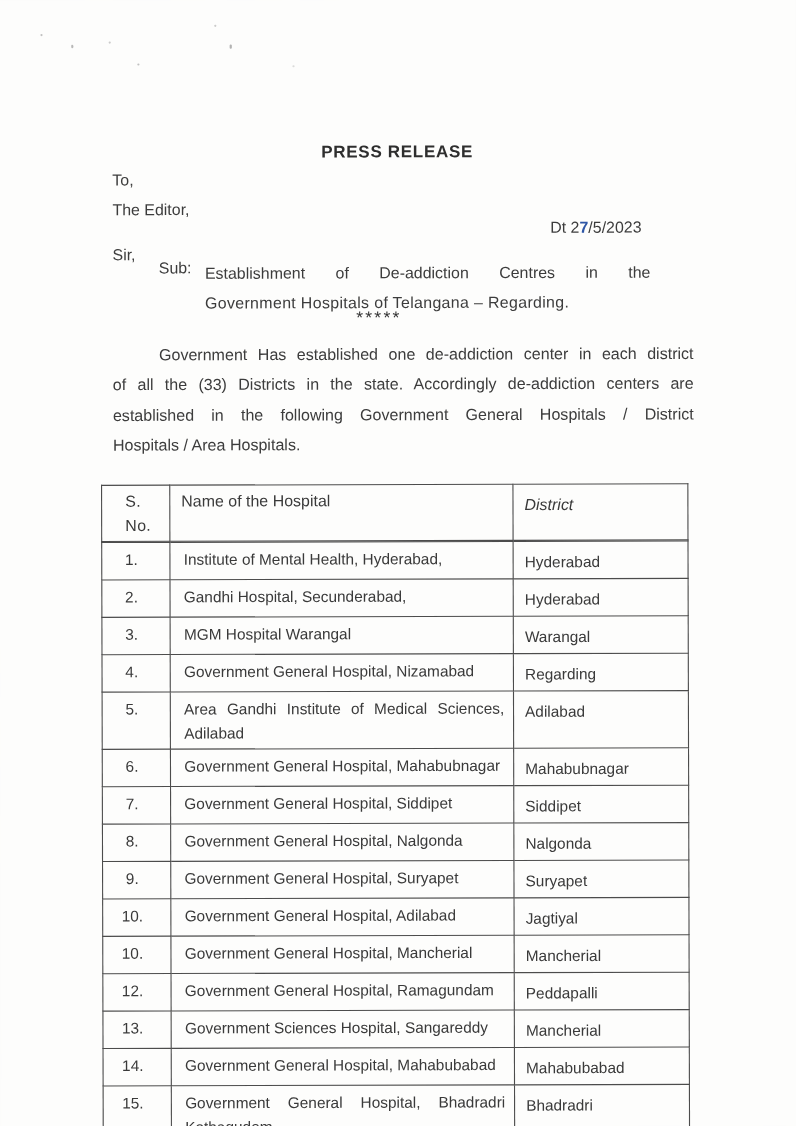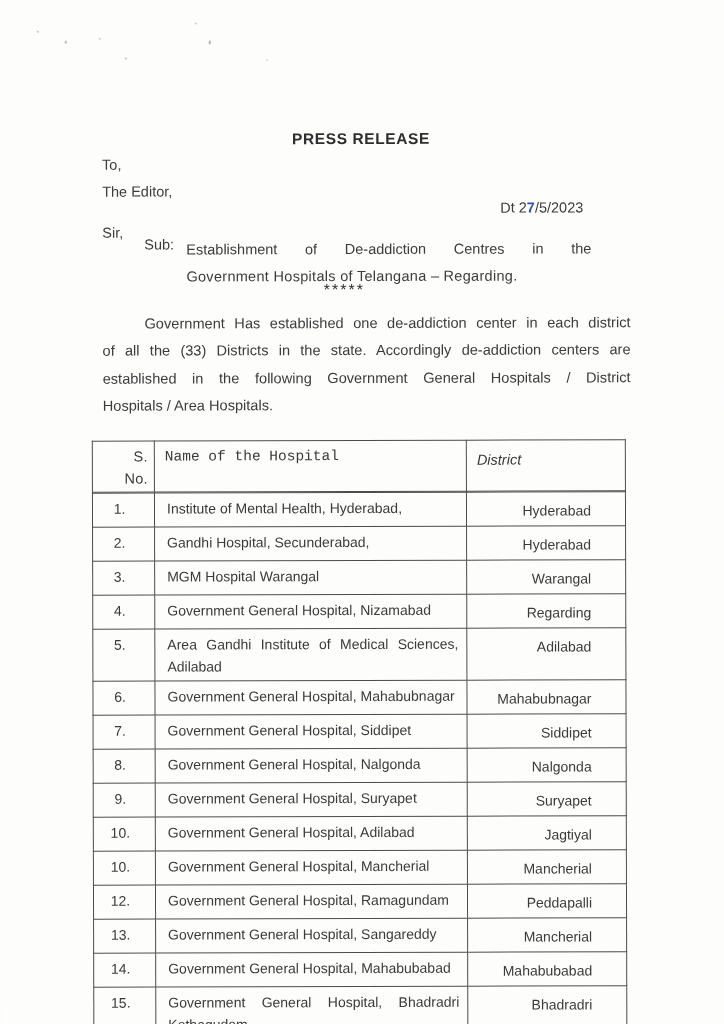--- a/index.html
+++ b/index.html
@@ -70,28 +70,27 @@
     width: 533px;
     font-size: 14px; color: #3a3a3a;
   }
   table.hosp::before { content:""; }
   .hosp th, .hosp td {
     border: 1px solid #4c4c4c;
     vertical-align: top;
     font-weight: normal;
     padding: 4px 6px 2px 6px;
     line-height: 22px;
-    text-align: right;
   }
   .col-sno  { width: 62px; }
   .col-name { width: 312px; }
   .col-dist { width: 159px; }
   .hosp thead th { height: 31px; font-size: 14.5px; text-align: left; }
-  .hosp thead th.h-sno  { padding-left: 21px; letter-spacing: .3px; text-align: right; }
-  .hosp thead th.h-name { padding-left: 10px; font-family: Liberation Mono, monospace; }
+  .hosp thead th.h-sno  { padding-left: 21px; letter-spacing: .3px; }
+  .hosp thead th.h-name { padding-left: 10px; }
   .hosp thead th.h-dist { padding-left: 10px; padding-top: 8px; font-style: italic; }
   .hosp td { height: 26px; }
   .hosp td.c-sno  { text-align: center; padding-right: 14px; }
   .hosp td.c-name { padding-left: 12px; text-align: justify; padding-right: 8px; }
   .hosp td.c-dist { padding-left: 10px; padding-right: 34px; padding-top: 6px; line-height: 25px; }
   .hosp tr.tall td { height: 52px; }
 </style>
 </head>
 <body>
 
@@ -199,21 +198,21 @@
         <td class="c-name">Government General Hospital, Mancherial</td>
         <td class="c-dist">Mancherial</td>
       </tr>
       <tr>
         <td class="c-sno">12.</td>
         <td class="c-name">Government General Hospital, Ramagundam</td>
         <td class="c-dist">Peddapalli</td>
       </tr>
       <tr>
         <td class="c-sno">13.</td>
-        <td class="c-name">Government General Hospital, Sangareddy</td>
+        <td class="c-name">Government Sciences Hospital, Sangareddy</td>
         <td class="c-dist">Mancherial</td>
       </tr>
       <tr>
         <td class="c-sno">14.</td>
         <td class="c-name">Government General Hospital, Mahabubabad</td>
         <td class="c-dist">Mahabubabad</td>
       </tr>
       <tr class="tall">
         <td class="c-sno">15.</td>
         <td class="c-name">Government General Hospital, Bhadradri Kothagudem</td>

